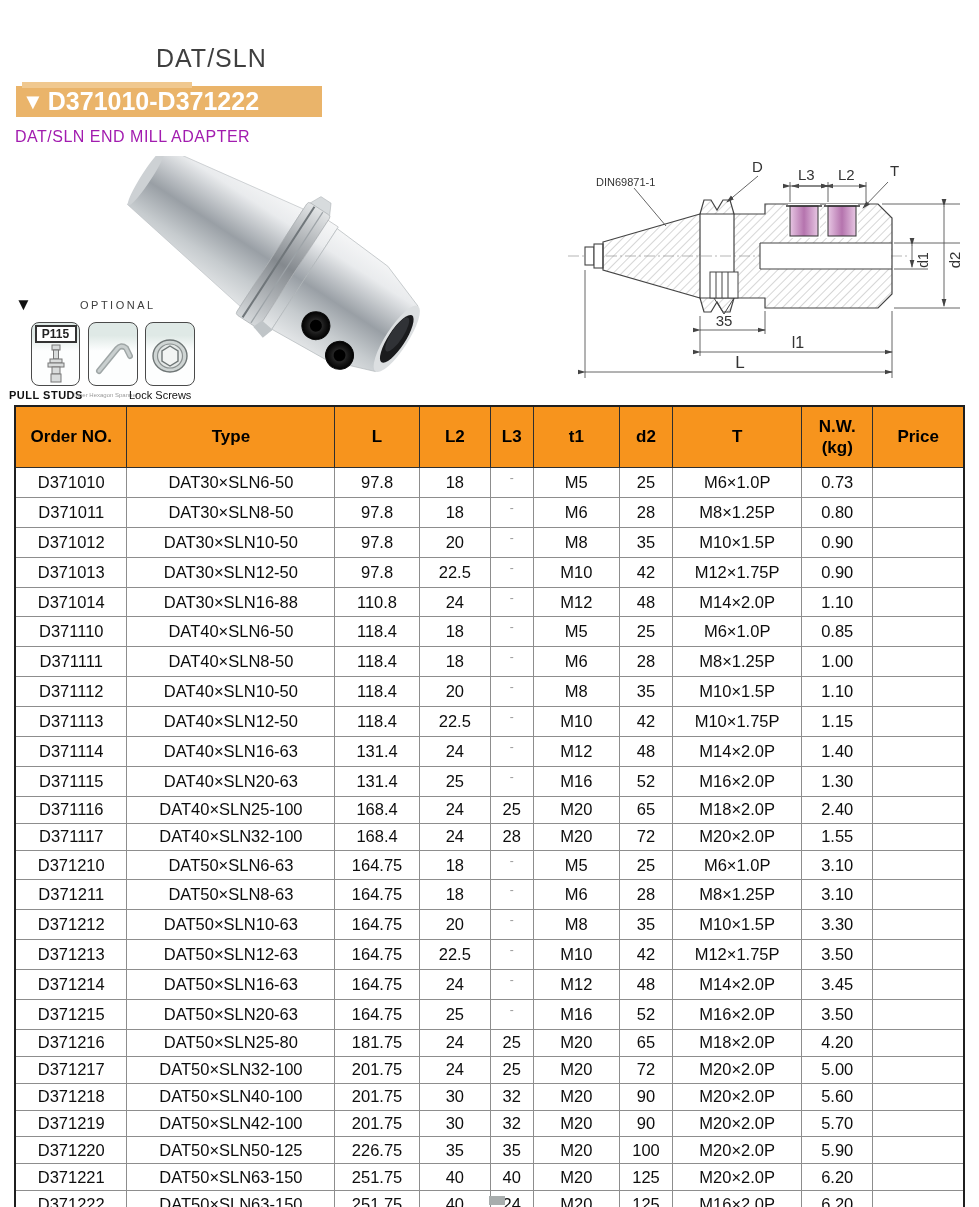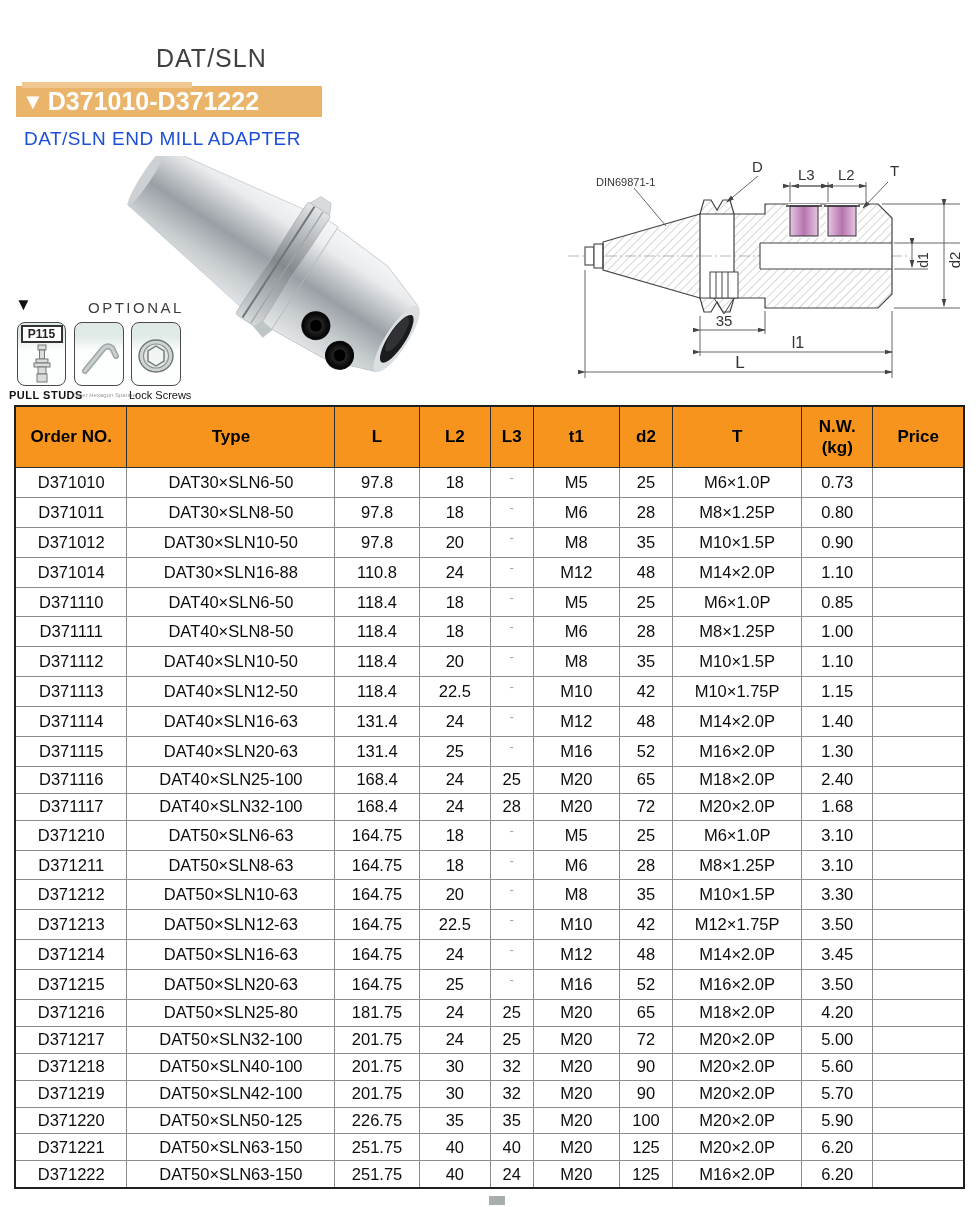--- a/index.html
+++ b/index.html
@@ -5,29 +5,29 @@
   html,body{margin:0;padding:0;}
   body{width:979px;height:1207px;position:relative;background:#fff;
        font-family:"Liberation Sans",sans-serif;color:#222;overflow:hidden;}
 
   .page-title{position:absolute;left:156px;top:44px;font-size:25px;color:#3f3f3f;letter-spacing:1px;}
   .range-banner{position:absolute;left:16px;top:86px;width:300px;height:31px;
       background:#EAB46A;color:#fff;font-weight:bold;font-size:25px;
       display:flex;align-items:center;padding-left:6px;}
   .range-banner::before{content:"";position:absolute;left:6px;top:-4px;width:170px;height:6px;background:#f0c88f;}
   .range-banner .tri{color:#fff;font-size:22px;margin-right:4px;line-height:1;}
-  .subtitle{position:absolute;left:24px;top:128px;font-size:19px;color:#1d4ed8;letter-spacing:0.5px;}
+  .subtitle{position:absolute;left:15px;top:128px;font-size:16px;color:#a21caf;letter-spacing:0.5px;}
 
   .photo-wrap{position:absolute;left:108px;top:156px;width:400px;height:235px;}
   .drawing-wrap{position:absolute;left:560px;top:156px;width:415px;height:238px;}
 
   .opt-tri{position:absolute;left:15px;top:296px;font-size:17px;color:#111;line-height:1;}
-  .opt-label{position:absolute;left:88px;top:299px;font-size:15px;color:#3c3c3c;letter-spacing:2.5px;}
+  .opt-label{position:absolute;left:80px;top:299px;font-size:11px;color:#3c3c3c;letter-spacing:2.5px;}
   .opt-box{position:absolute;top:322px;height:64px;border:1.6px solid #4a4a4a;border-radius:8px;
-      background:linear-gradient(#dfe9e6 0 20%,#fdfefe 45%);box-sizing:border-box;}
+      background:linear-gradient(#dfe9e6 0 20%,#fdfefe 45%);box-sizing:border-box;margin-left:14px;}
   .opt-box.b1{left:17px;width:49px;}
   .opt-box.b2{left:74px;width:50px;}
   .opt-box.b3{left:131px;width:50px;}
   .p115-tag{margin:2px auto 0;width:38px;border:2px solid #333;background:#fff;
       font-size:12px;font-weight:bold;text-align:center;color:#222;line-height:14px;}
   .opt-icon{display:block;margin:1px auto 0;}
   .opt-cap1{position:absolute;left:9px;top:389px;font-size:11px;font-weight:bold;color:#111;letter-spacing:0.5px;}
   .opt-cap2{position:absolute;left:74px;top:392px;font-size:6px;color:#9a9a9a;}
   .opt-cap3{position:absolute;left:129px;top:389px;font-size:11px;font-weight:normal;color:#111;}
 
@@ -276,20 +276,32 @@
     <td>97.8</td>
     <td>20</td>
     <td class="dash">-</td>
     <td>M8</td>
     <td>35</td>
     <td>M10×1.5P</td>
     <td>0.90</td>
     <td></td>
   </tr>
       <tr>
+    <td>D371013</td>
+    <td>DAT30×SLN12-50</td>
+    <td>97.8</td>
+    <td>22.5</td>
+    <td class="dash">-</td>
+    <td>M10</td>
+    <td>42</td>
+    <td>M12×1.75P</td>
+    <td>0.90</td>
+    <td></td>
+  </tr>
+      <tr>
     <td>D371014</td>
     <td>DAT30×SLN16-88</td>
     <td>110.8</td>
     <td>24</td>
     <td class="dash">-</td>
     <td>M12</td>
     <td>48</td>
     <td>M14×2.0P</td>
     <td>1.10</td>
     <td></td>
@@ -380,21 +392,21 @@
   </tr>
       <tr>
     <td>D371117</td>
     <td>DAT40×SLN32-100</td>
     <td>168.4</td>
     <td>24</td>
     <td>28</td>
     <td>M20</td>
     <td>72</td>
     <td>M20×2.0P</td>
-    <td>1.68</td>
+    <td>1.55</td>
     <td></td>
   </tr>
       <tr>
     <td>D371210</td>
     <td>DAT50×SLN6-63</td>
     <td>164.75</td>
     <td>18</td>
     <td class="dash">-</td>
     <td>M5</td>
     <td>25</td>

